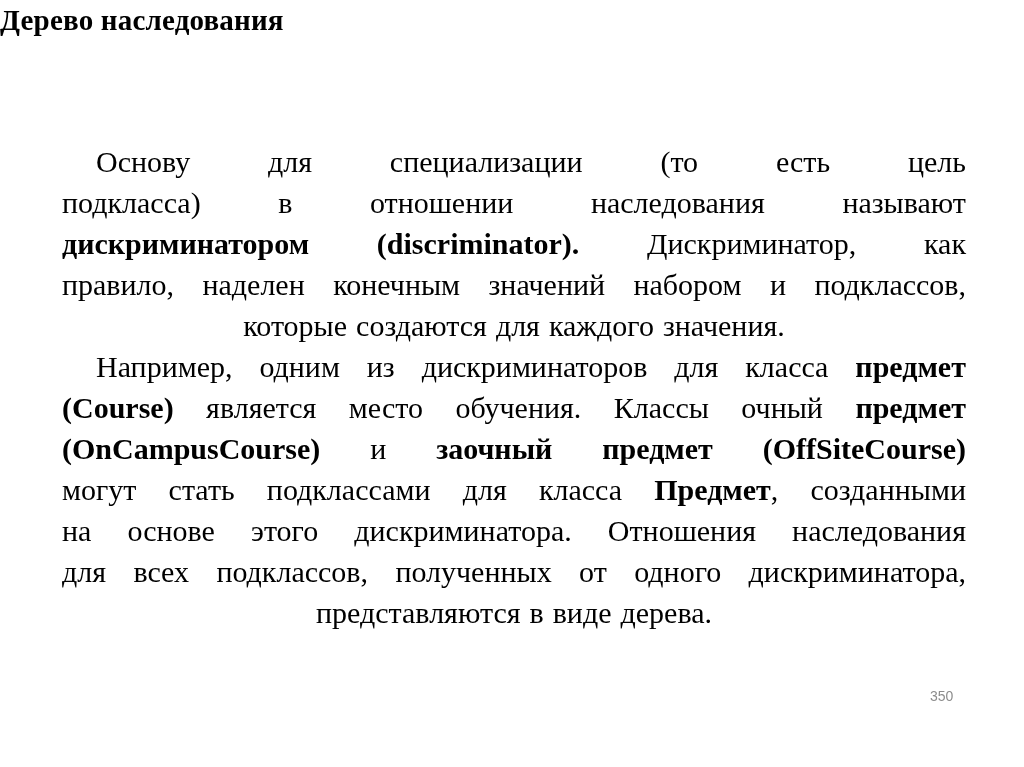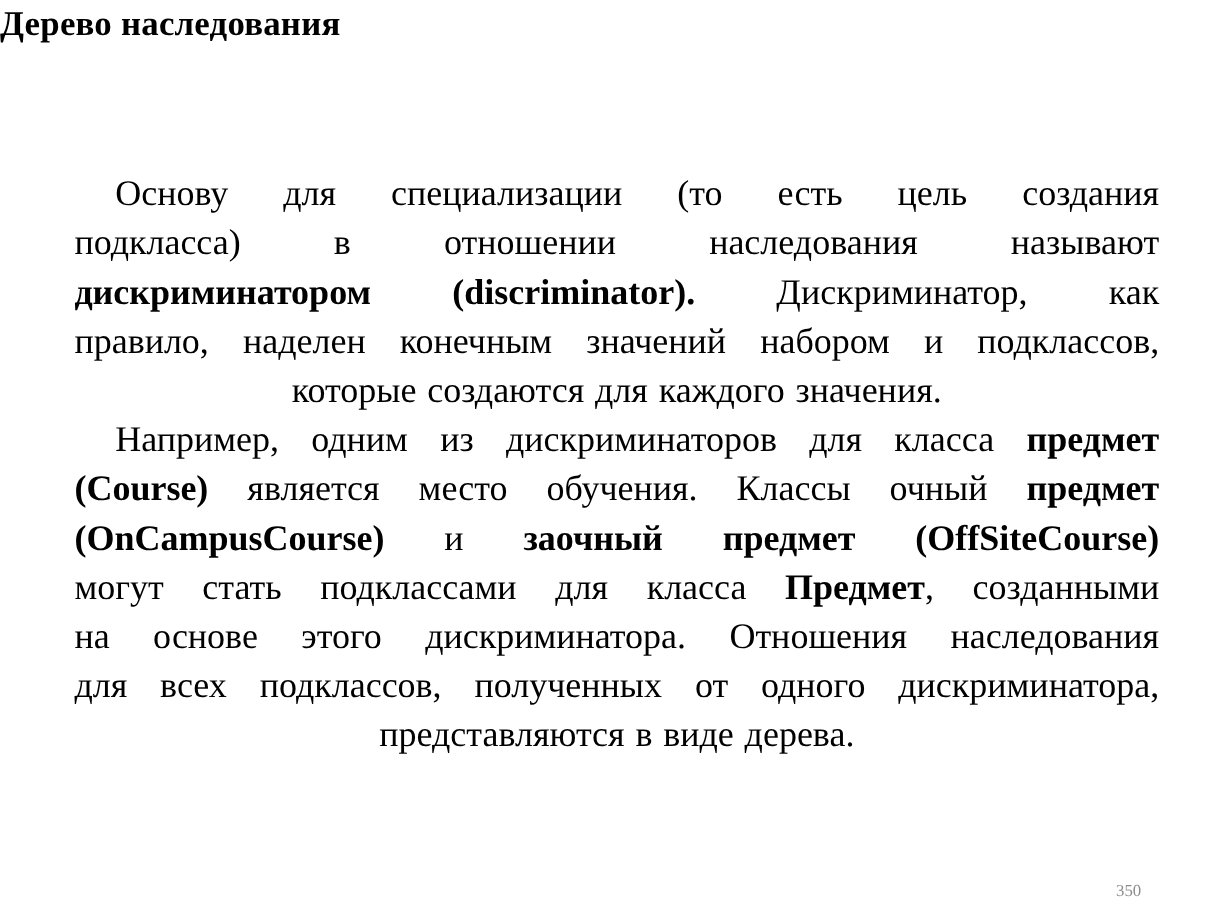--- a/index.html
+++ b/index.html
@@ -46,41 +46,40 @@
     }
     .line.indent {
       padding-left: 34px;
       text-align: right;
     }
     .w { display: inline-block; }
     .b { font-weight: bold; margin-top: 16px; }
     .page-number {
       position: absolute;
       left: 930px;
-      top: 736px;
-      font-family: Liberation Serif, serif;
+      top: 688px;
+      font-family: Liberation Sans, sans-serif;
       font-size: 14px;
       color: #8c8c8c;
     }
   </style>
 </head>
 <body>
 
 <div class="title">Дерево наследования</div>
 
 <div class="body" id="body-text">
     <div>
       <div class="line indent">
         <span class="w"><span>Основу</span></span>
         <span class="w"><span>для</span></span>
         <span class="w"><span>специализации</span></span>
         <span class="w"><span>(то</span></span>
         <span class="w"><span>есть</span></span>
         <span class="w"><span>цель</span></span>
-        <span class="w"><span>создания</span></span>
       </div>
       <div class="line">
         <span class="w"><span>подкласса)</span></span>
         <span class="w"><span>в</span></span>
         <span class="w"><span>отношении</span></span>
         <span class="w"><span>наследования</span></span>
         <span class="w"><span>называют</span></span>
       </div>
       <div class="line">
         <span class="w"><span class="b">дискриминатором</span></span>

